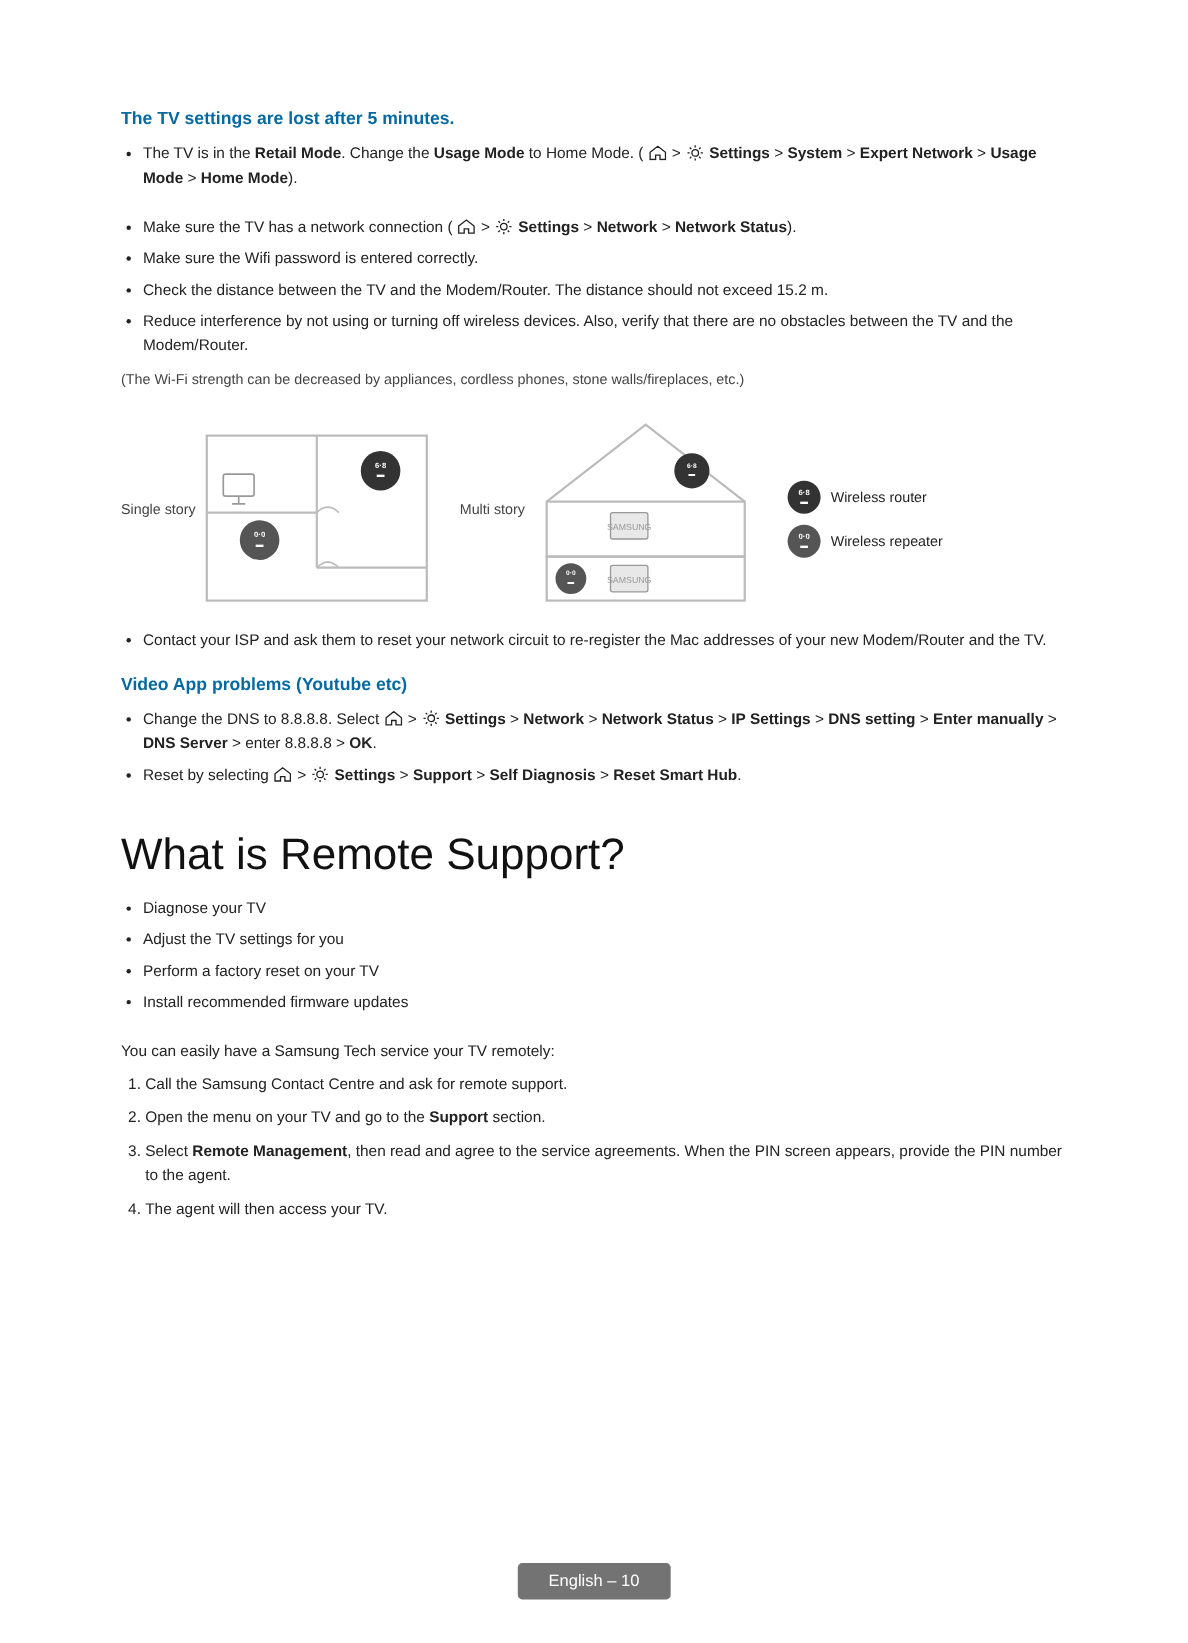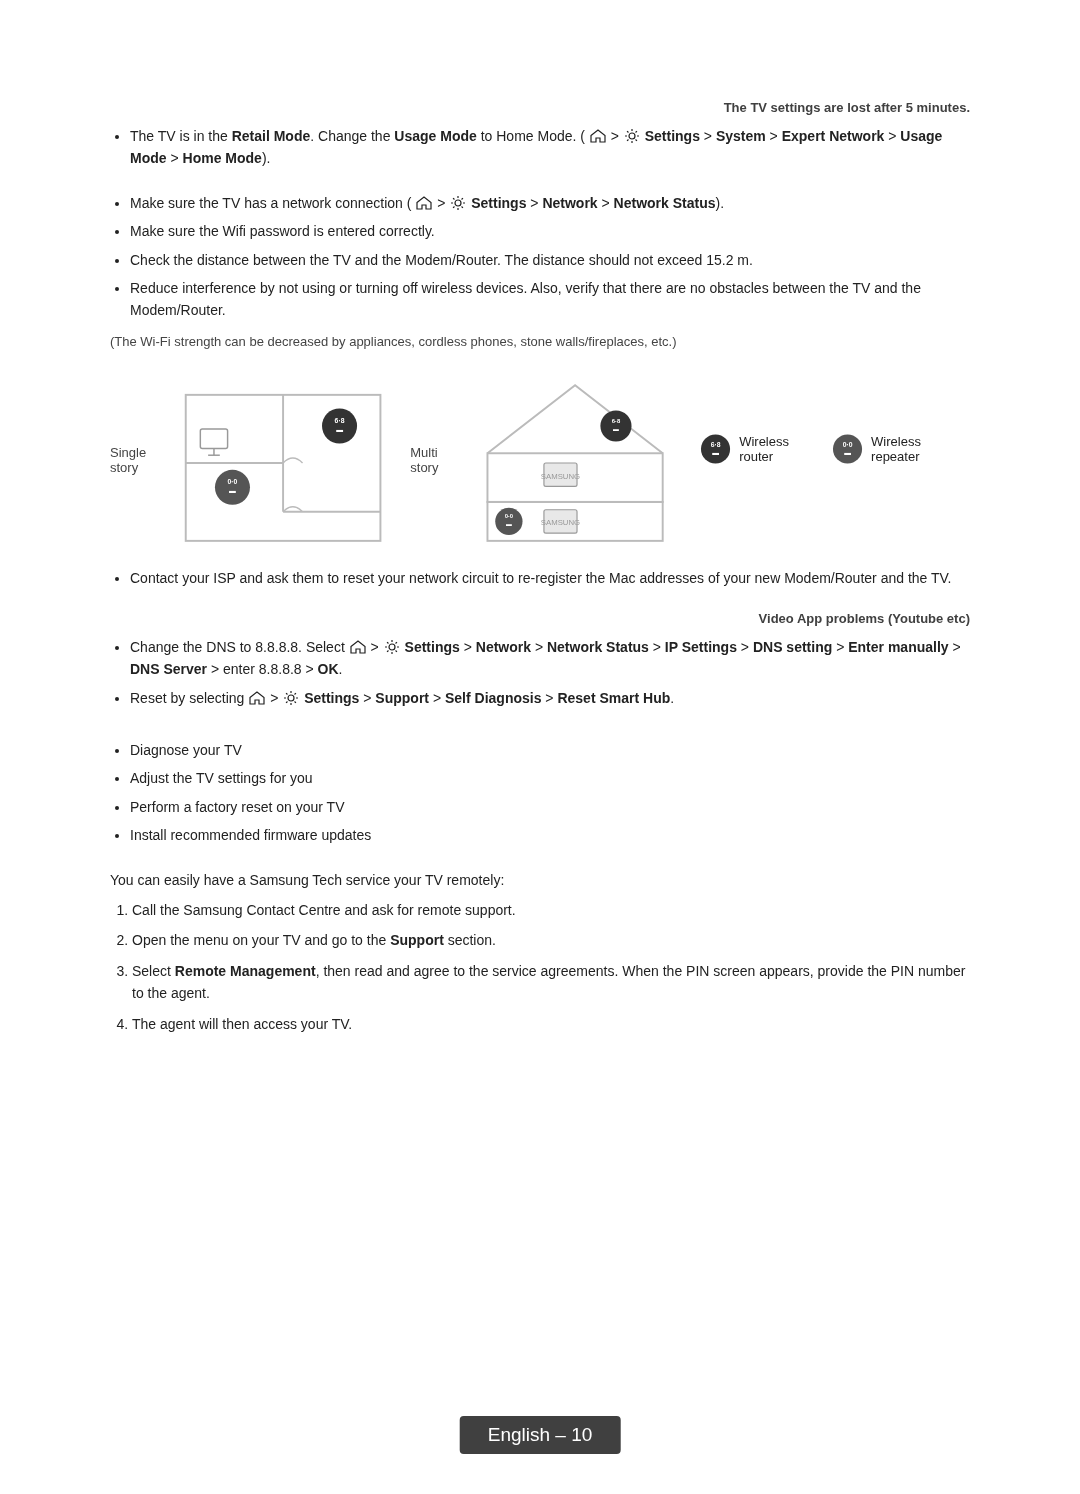--- a/index.html
+++ b/index.html
@@ -12,26 +12,25 @@
       min-height: 1494px;
       position: relative;
     }
     .page {
       padding: 80px 110px 80px 110px;
       max-width: 1080px;
     }
 
     
     h2 {
-      font-size: 13px;
+      font-size: 16px;
       font-weight: bold;
       margin-bottom: 10px;
       margin-top: 20px;
-      color: #404040;
-      text-align: right;
+      color: #0369a1;
     }
     h1.big {
       font-size: 40px;
       font-weight: 300;
       margin-top: 40px;
       margin-bottom: 14px;
       color: #111;
     }
     h2.underline {
       border-bottom: 2px solid #555;
@@ -53,20 +52,21 @@
     .section { margin-bottom: 22px; }
     .diagram-label {
       font-size: 13px;
       color: #444;
       margin-bottom: 6px;
     }
 
     
     .legend {
       display: flex;
+      flex-direction: column;
       gap: 8px;
       margin-left: 18px;
       margin-top: 60px;
     }
     .legend-item {
       display: flex;
       align-items: center;
       gap: 8px;
       font-size: 13px;
     }
@@ -98,25 +98,25 @@
       width: 16px;
       height: 16px;
     }
 
     
     .footer {
       position: absolute;
       bottom: 40px;
       left: 50%;
       transform: translateX(-50%);
-      background: #404040;
+      background: #737373;
       color: #fff;
       padding: 8px 28px;
       border-radius: 4px;
-      font-size: 19px;
+      font-size: 15px;
     }
 
     
     .floorplan-container {
       display: flex;
       align-items: flex-start;
       margin: 16px 0 14px 0;
       gap: 0;
     }
     .floorplan-single {
@@ -318,20 +318,21 @@
         </span>
         <span class="bold">Settings</span> &gt;
         <span class="bold">Support</span> &gt;
         <span class="bold">Self Diagnosis</span> &gt;
         <span class="bold">Reset Smart Hub</span>.
       </li>
     </ul>
   </div>
 
   <div class="section" style="margin-top:30px;">
+    <h1 class="big">What is Remote Support?</h1>
     <ul>
       <li>Diagnose your TV</li>
       <li>Adjust the TV settings for you</li>
       <li>Perform a factory reset on your TV</li>
       <li>Install recommended firmware updates</li>
     </ul>
   </div>
 
   <div class="section">
     <p style="margin-top:10px;">You can easily have a Samsung Tech service your TV remotely:</p>

